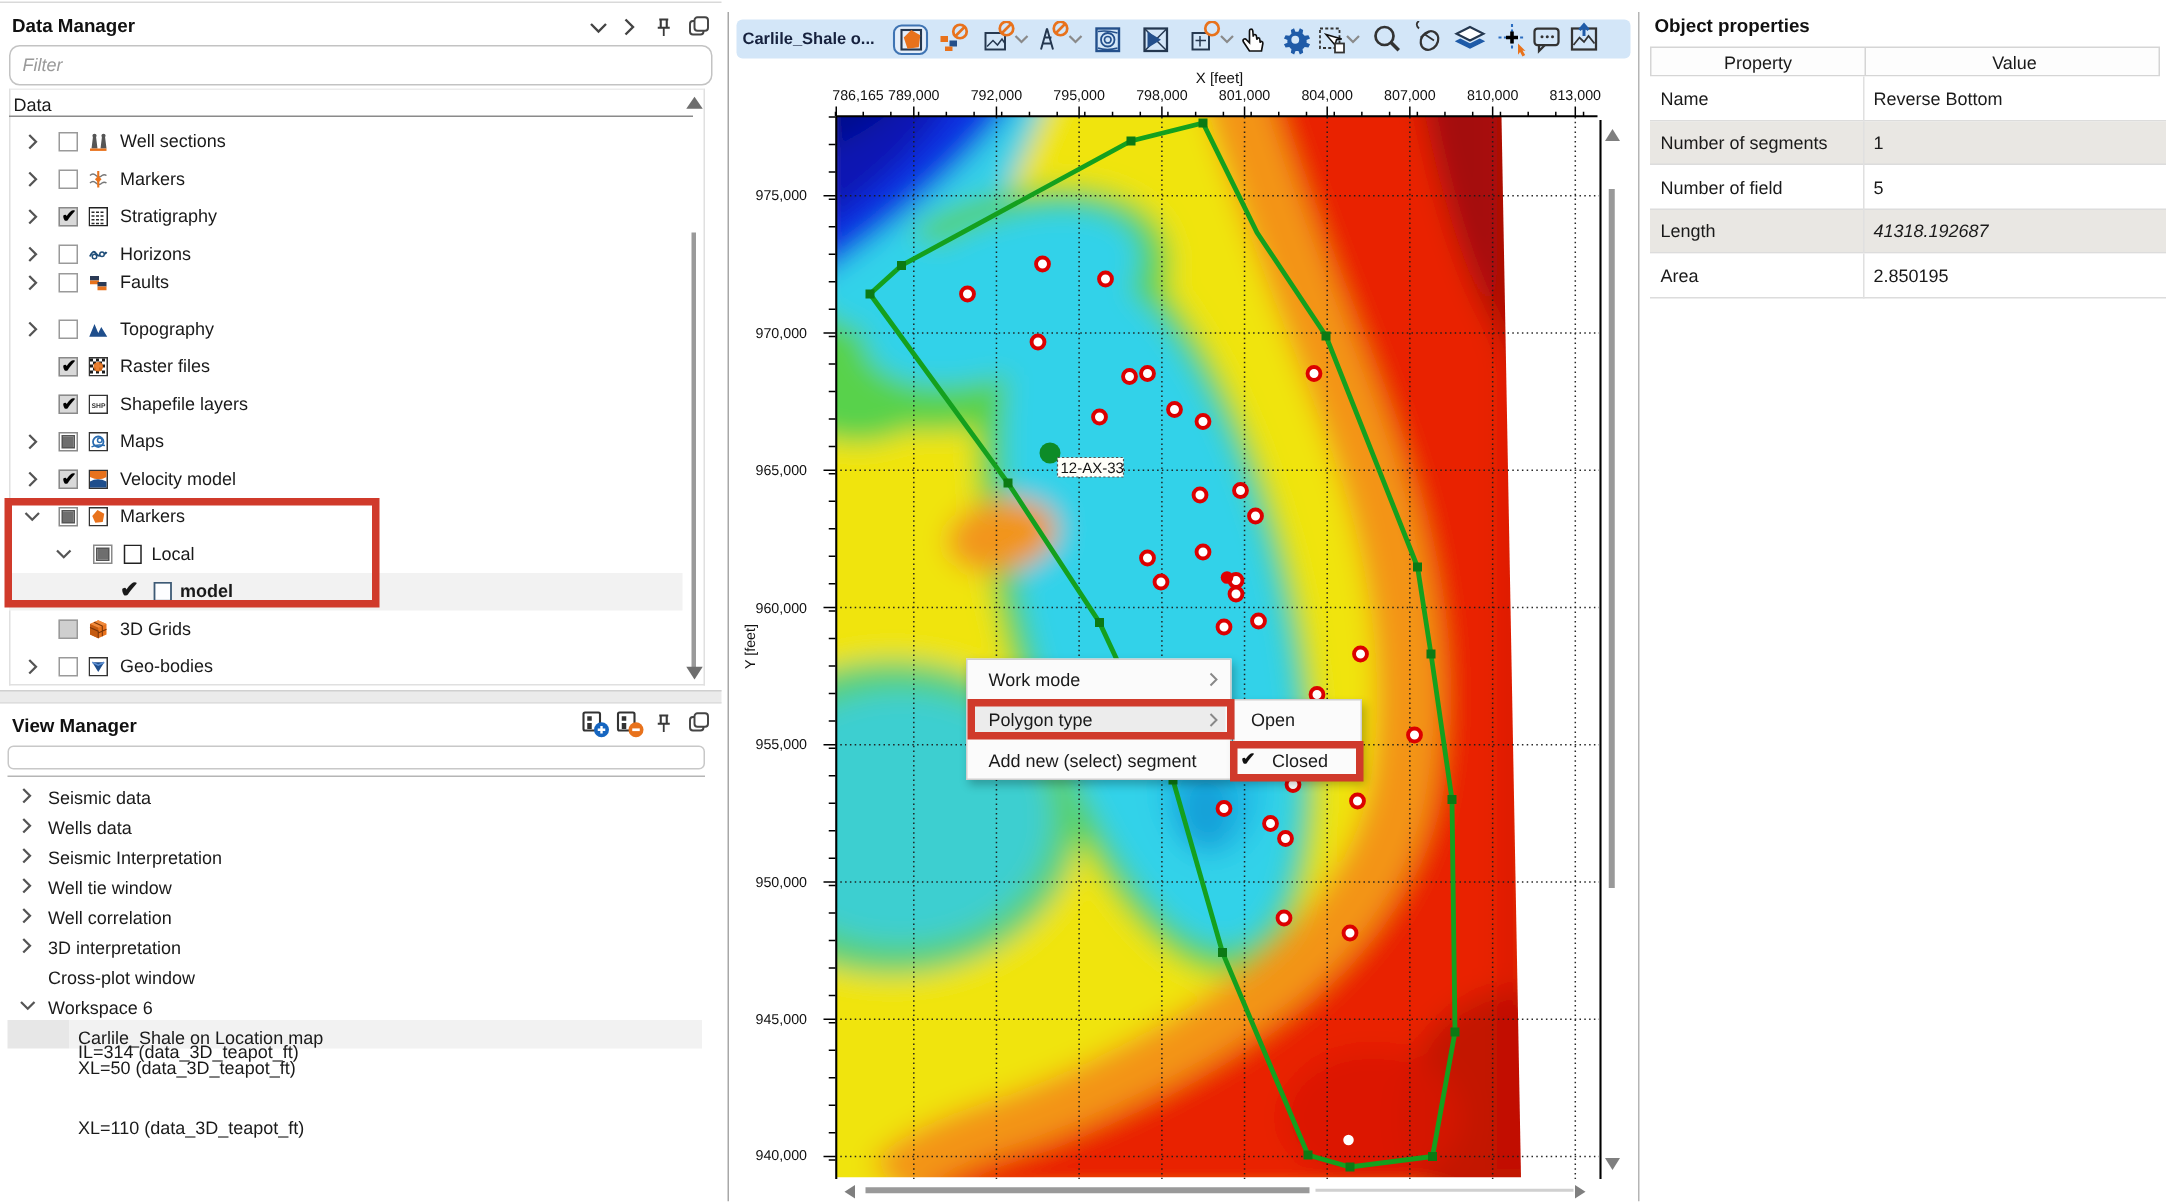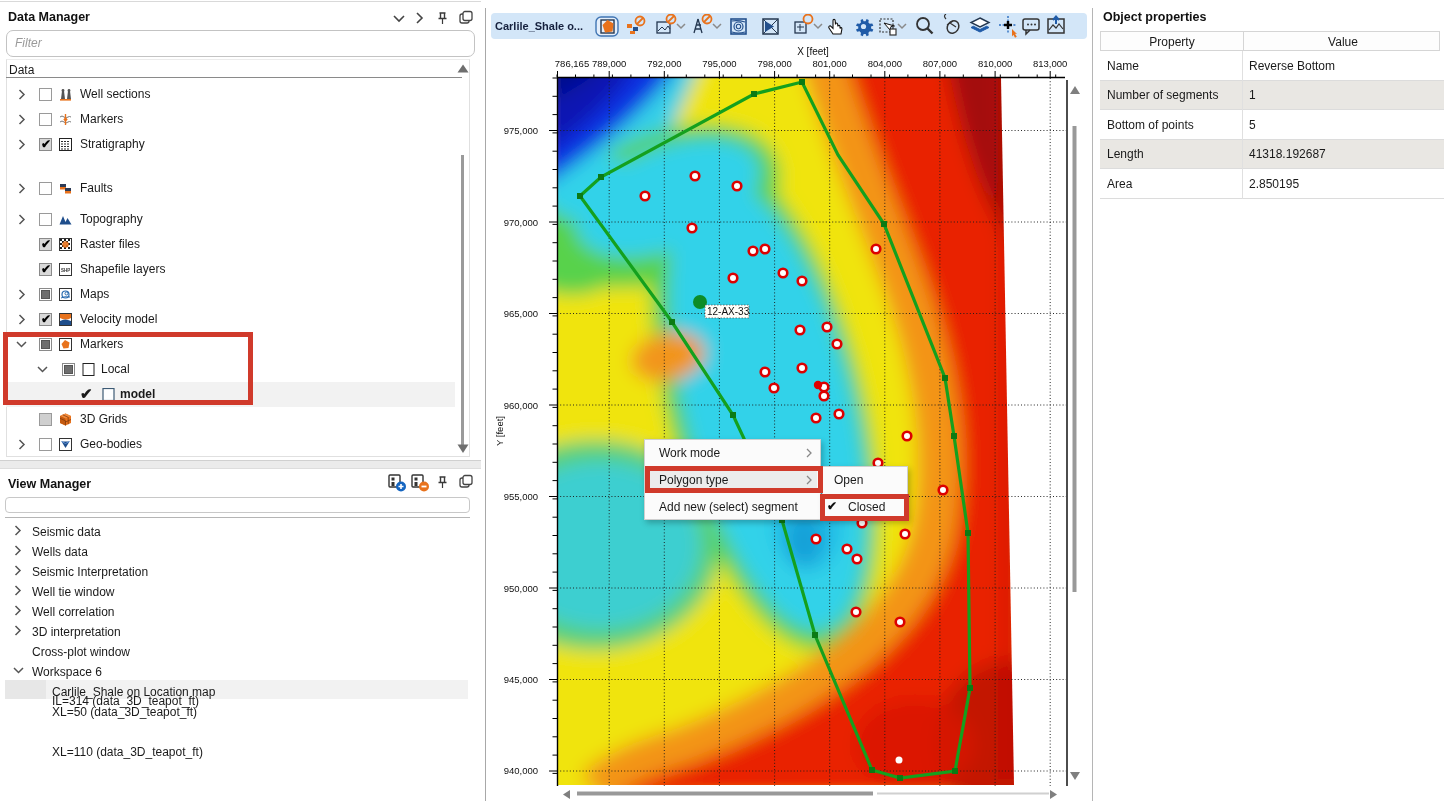--- a/index.html
+++ b/index.html
@@ -75,20 +75,32 @@
 <div class="trow" style="left:6px;top:131.5px;width:449px;">
       <svg class="abs" style="left:12px;top:7px" width="8" height="11">
         <path d="M1.5 1 l4.5 4.5 L1.5 10" stroke="#555" stroke-width="1.5" fill="none"></path>
       </svg>
       <span class="cb c" style="left:33px"></span>
       <svg class="ic" style="left:53px" width="13" height="13" viewBox="0 0 13 13">
         <rect x="0.5" y="0.5" width="12" height="12" fill="#fff" stroke="#222"></rect>
         <path d="M2 3.5 h9 M2 6 h9 M2 8.5 h9 M2 11 h9" stroke="#2a2a2a" stroke-width="1.1" stroke-dasharray="2 1"></path>
       </svg>
       <span class="tx" style="left:74px;">Stratigraphy</span>
+    </div>
+<div class="trow" style="left:6px;top:156.5px;width:449px;">
+      <svg class="abs" style="left:12px;top:7px" width="8" height="11">
+        <path d="M1.5 1 l4.5 4.5 L1.5 10" stroke="#555" stroke-width="1.5" fill="none"></path>
+      </svg>
+      <span class="cb " style="left:33px"></span>
+      <svg class="ic" style="left:53px" width="13" height="13" viewBox="0 0 13 13">
+        <path d="M1 8 q2 -5 4 -2 t4 0 q2 1 3 -1" stroke="#1f4e79" stroke-width="1.3" fill="none"></path>
+        <circle cx="4" cy="8" r="1.5" fill="#fff" stroke="#1f4e79"></circle>
+        <circle cx="9" cy="6.5" r="1.5" fill="#fff" stroke="#1f4e79"></circle>
+      </svg>
+      <span class="tx" style="left:74px;">Horizons</span>
     </div>
 <div class="trow" style="left:6px;top:176px;width:449px;">
       <svg class="abs" style="left:12px;top:7px" width="8" height="11">
         <path d="M1.5 1 l4.5 4.5 L1.5 10" stroke="#555" stroke-width="1.5" fill="none"></path>
       </svg>
       <span class="cb " style="left:33px"></span>
       <svg class="ic" style="left:53px" width="13" height="13" viewBox="0 0 13 13">
         <path d="M1 2 h6 v3 h-6 Z" fill="#2b3a55"></path>
         <path d="M1 5 h6 v2.5 h-6 Z" fill="#e8721c"></path>
         <path d="M6 6 h6 v3 h-6 Z" fill="#2b3a55"></path>
@@ -585,27 +597,27 @@
 <span class="abs" style="left:7px;top:8px;">Name</span>
 <span class="abs" style="left:149px;top:8px;">Reverse Bottom</span>
 <span class="abs" style="left:142px;top:0;width:1px;height:30px;background:#e0e0e0;"></span>
     </div>
 <div class="abs" style="left:4px;top:81px;width:344px;height:29px;background:#e9e7e3;border-bottom:1px solid #dcdcdc;">
 <span class="abs" style="left:7px;top:7px;">Number of segments</span>
 <span class="abs" style="left:149px;top:7px;">1</span>
 <span class="abs" style="left:142px;top:0;width:1px;height:29px;background:#e0e0e0;"></span>
     </div>
 <div class="abs" style="left:4px;top:110px;width:344px;height:30px;background:#fff;border-bottom:1px solid #dcdcdc;">
-<span class="abs" style="left:7px;top:8px;">Bottom of points</span>
+<span class="abs" style="left:7px;top:8px;">Number of field</span>
 <span class="abs" style="left:149px;top:8px;">5</span>
 <span class="abs" style="left:142px;top:0;width:1px;height:30px;background:#e0e0e0;"></span>
     </div>
 <div class="abs" style="left:4px;top:140px;width:344px;height:29px;background:#e9e7e3;border-bottom:1px solid #dcdcdc;">
 <span class="abs" style="left:7px;top:7px;">Length</span>
-<span class="abs" style="left:149px;top:7px;">41318.192687</span>
+<span class="abs" style="left:149px;top:7px;font-style:italic;">41318.192687</span>
 <span class="abs" style="left:142px;top:0;width:1px;height:29px;background:#e0e0e0;"></span>
     </div>
 <div class="abs" style="left:4px;top:169px;width:344px;height:30px;background:#fff;border-bottom:1px solid #dcdcdc;">
 <span class="abs" style="left:7px;top:8px;">Area</span>
 <span class="abs" style="left:149px;top:8px;">2.850195</span>
 <span class="abs" style="left:142px;top:0;width:1px;height:30px;background:#e0e0e0;"></span>
     </div>
 </div>
 
 </body></html>

